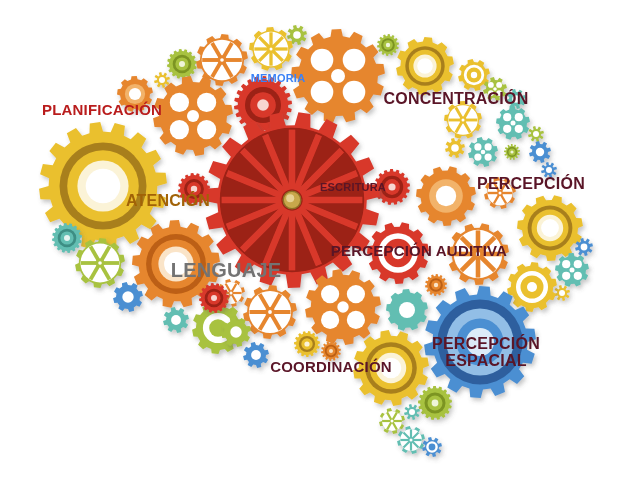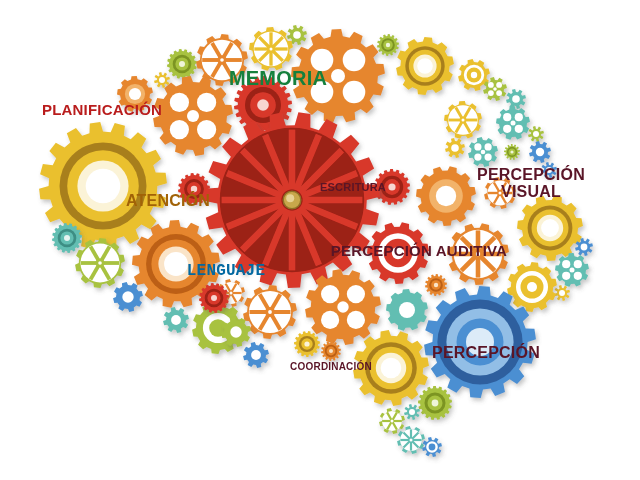--- a/index.html
+++ b/index.html
@@ -438,39 +438,42 @@
         <path d="M7.00,0.00L6.72,1.95L9.33,3.61L7.65,6.43L4.95,4.95L4.95,4.95L3.37,6.13L4.04,9.15L0.86,9.96L0.00,7.00L0.00,7.00L-1.95,6.72L-3.61,9.33L-6.43,7.65L-4.95,4.95L-4.95,4.95L-6.13,3.37L-9.15,4.04L-9.96,0.86L-7.00,0.00L-7.00,0.00L-6.72,-1.95L-9.33,-3.61L-7.65,-6.43L-4.95,-4.95L-4.95,-4.95L-3.37,-6.13L-4.04,-9.15L-0.86,-9.96L-0.00,-7.00L-0.00,-7.00L1.95,-6.72L3.61,-9.33L6.43,-7.65L4.95,-4.95L4.95,-4.95L6.13,-3.37L9.15,-4.04L9.96,-0.86L7.00,-0.00Z" fill="#4B8FD2"></path>
         <circle r="5.8" fill="#fff"></circle>
         <circle r="3.4" fill="#4B8FD2"></circle>
       </g>
     </svg>
 
   <div class="labels">
     <div class="glabel" style="left: 102px; top: 110px; font-size: 15px; color: #b91c1c;">
         <span>PLANIFICACIÓN</span>
       </div>
-    <div class="glabel" style="left: 278px; top: 79px; font-size: 20px; color: #15803d;">
+    <div class="glabel" style="left: 278px; top: 79px; font-size: 11px; color: #3b82f6;">
         <span>MEMORIA</span>
+      </div>
+    <div class="glabel" style="left: 456px; top: 99px; font-size: 16px; color: rgb(90, 21, 39);">
+        <span>CONCENTRACIÓN</span>
       </div>
     <div class="glabel" style="left: 168px; top: 201px; font-size: 16px; color: #a16207;">
         <span>ATENCIÓN</span>
       </div>
     <div class="glabel" style="left: 353px; top: 188px; font-size: 11px; color: rgb(90, 21, 39);">
         <span>ESCRITURA</span>
       </div>
     <div class="glabel" style="left: 531px; top: 184px; font-size: 16px; color: rgb(90, 21, 39);">
         <span>PERCEPCIÓN</span>
-        <span>VISUAL</span>
       </div>
     <div class="glabel" style="left: 411px; top: 251px; font-size: 15px; color: rgb(90, 21, 39); padding-left: 16px;">
         <span>PERCEPCIÓN AUDITIVA</span>
       </div>
-    <div class="glabel" style="left: 226px; top: 271px; font-size: 16px; color: #0369a1; font-family: Liberation Mono, monospace;">
+    <div class="glabel" style="left: 226px; top: 271px; font-size: 20px; color: #737373;">
         <span>LENGUAJE</span>
       </div>
-    <div class="glabel" style="left: 331px; top: 367px; font-size: 10px; color: rgb(90, 21, 39);">
+    <div class="glabel" style="left: 331px; top: 367px; font-size: 15px; color: rgb(90, 21, 39);">
         <span>COORDINACIÓN</span>
       </div>
     <div class="glabel" style="left: 486px; top: 353px; font-size: 16px; color: rgb(90, 21, 39);">
         <span>PERCEPCIÓN</span>
+        <span>ESPACIAL</span>
       </div>
   </div>
 </div>
 
 </body></html>

